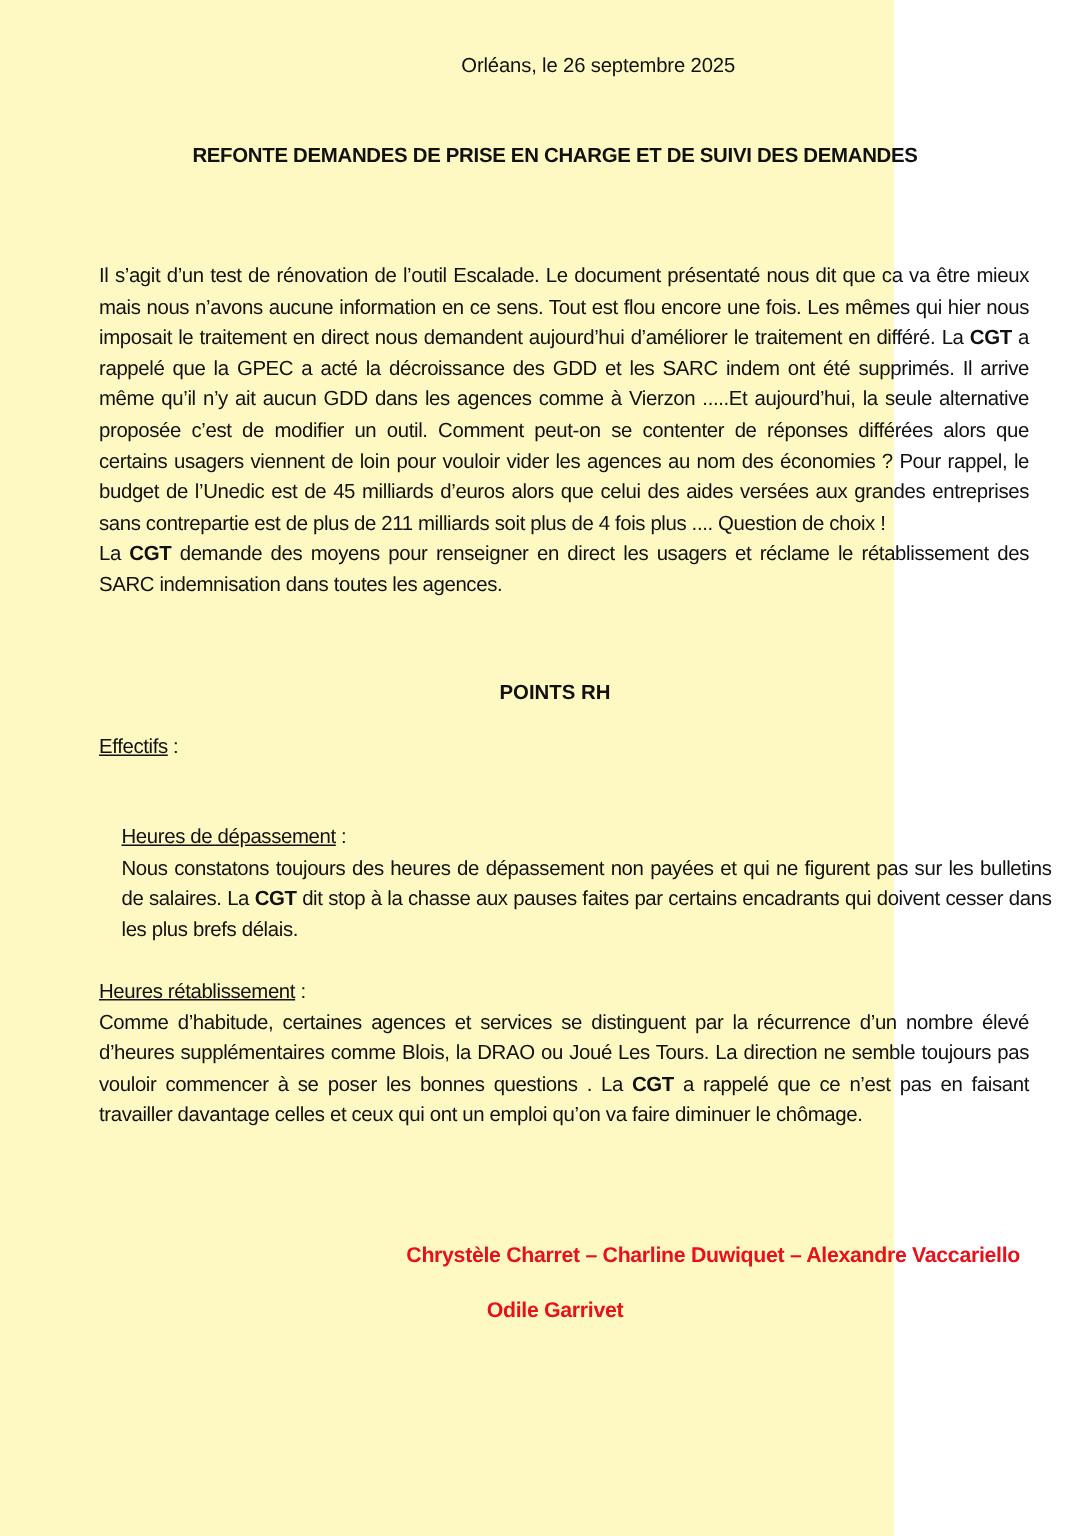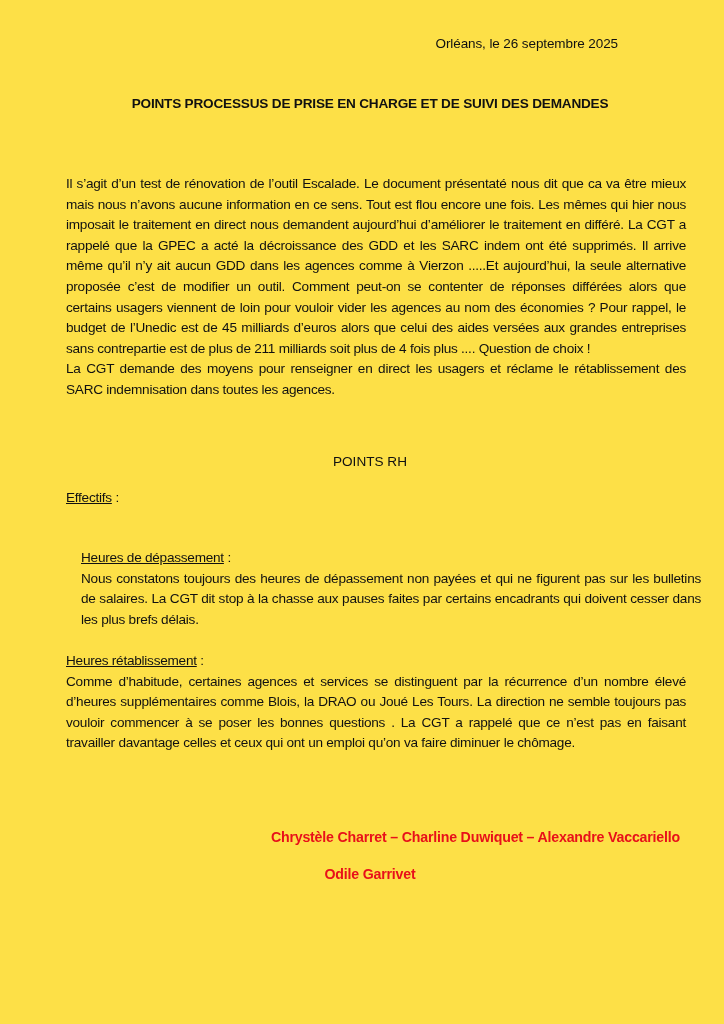--- a/index.html
+++ b/index.html
@@ -1,62 +1,62 @@
 <!DOCTYPE html>
 <html><head>
 <meta charset="utf-8">
 <style>
   html, body { margin: 0; padding: 0; background: #ffffff; }
   body {
     width: 724px; height: 1024px; overflow: hidden; position: relative;
     font-family: "Liberation Sans", "DejaVu Sans", sans-serif;
     color: #111111;
   }
-  .page { position: absolute; left: 0; top: 0; width: 724px; height: 1024px; background: #fde047; }
+  .page { position: absolute; left: 0; top: 0; width: 596px; height: 1024px; background: #fef9c3; }
   .date {
     position: absolute; top: 36px; right: 106px;
     font-size: 13.5px; letter-spacing: -0.1px;
   }
   .title {
     position: absolute; top: 93px; left: 60px; width: 620px;
     text-align: center; font-weight: bold; font-size: 13.6px; line-height: 21px;
     letter-spacing: -0.2px;
   }
   .body-block {
     position: absolute; left: 66px; width: 620px;
     font-size: 13.6px; line-height: 20.6px; letter-spacing: -0.25px;
     text-align: justify;
   }
   .body-block p { margin: 0; }
   .b1 { top: 174px; }
   .section-title {
     position: absolute; top: 454px; left: 60px; width: 620px;
-    text-align: center; font-weight: normal; font-size: 13.6px;
+    text-align: center; font-weight: bold; font-size: 13.6px;
   }
   .sub { text-decoration: underline; }
   .s1 { top: 488px; }
   .s2 { top: 548px; margin-left: 15px; }
   .s3 { top: 651px; }
   .signers {
     position: absolute; left: 60px; width: 620px; text-align: center;
     font-weight: bold; font-size: 14.2px; color: #e8101a; letter-spacing: -0.2px;
   }
   .sig1 { top: 829px; text-align: right; }
   .sig2 { top: 866px; }
-  strong { font-weight: normal; }
+  strong { font-weight: bold; }
 </style>
 </head>
 <body>
 
 <div class="page">
 
   <div class="date">Orléans, le 26 septembre 2025</div>
 
   <div class="title">
-    <div>POINTS PROCESSUS DE PRISE EN CHARGE ET DE SUIVI DES DEMANDES</div>
+    <div>REFONTE DEMANDES DE PRISE EN CHARGE ET DE SUIVI DES DEMANDES</div>
   </div>
 
   <div class="body-block b1">
     <p><span>Il s’agit d’un test de rénovation de l’outil Escalade. Le document présentaté nous dit que ca va être mieux mais nous n’avons aucune information en ce sens. Tout est flou encore une fois. Les mêmes qui hier nous imposait le traitement en direct nous demandent aujourd’hui d’améliorer le traitement en différé. La </span><strong>CGT</strong><span> a rappelé que la GPEC a acté la décroissance des GDD et les SARC indem ont été supprimés. Il arrive même qu’il n’y ait aucun GDD dans les agences comme à Vierzon .....Et aujourd’hui, la seule alternative proposée c’est de modifier un outil. Comment peut-on se contenter de réponses différées alors que certains usagers viennent de loin pour vouloir vider les agences au nom des économies ? Pour rappel, le budget de l’Unedic est de 45 milliards d’euros alors que celui des aides versées aux grandes entreprises sans contrepartie est de plus de 211 milliards soit plus de 4 fois plus .... Question de choix !</span></p>
     <p><span>La </span><strong>CGT</strong><span> demande des moyens pour renseigner en direct les usagers et réclame le rétablissement des SARC indemnisation dans toutes les agences.</span></p>
   </div>
 
   <div class="section-title">POINTS RH</div>
 
   <div class="body-block s1">

